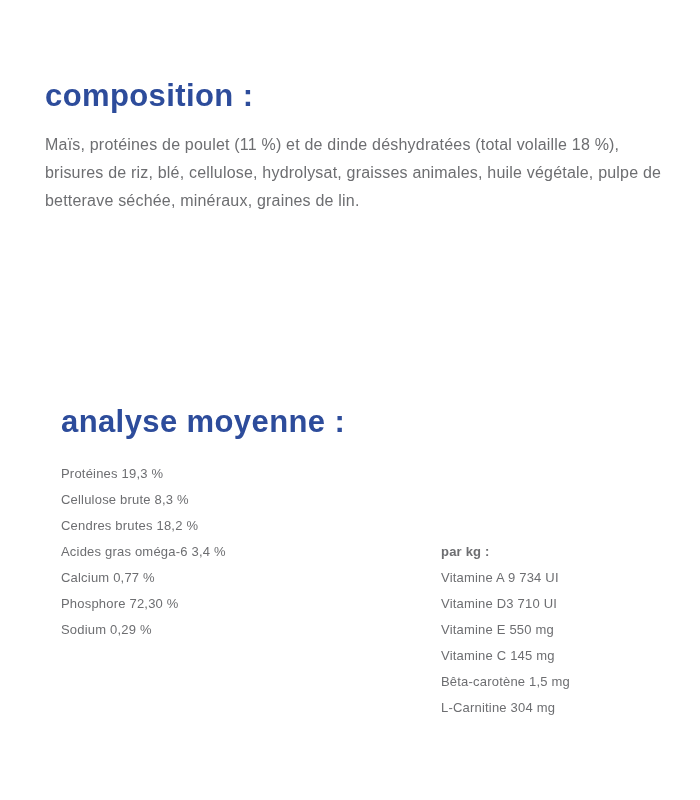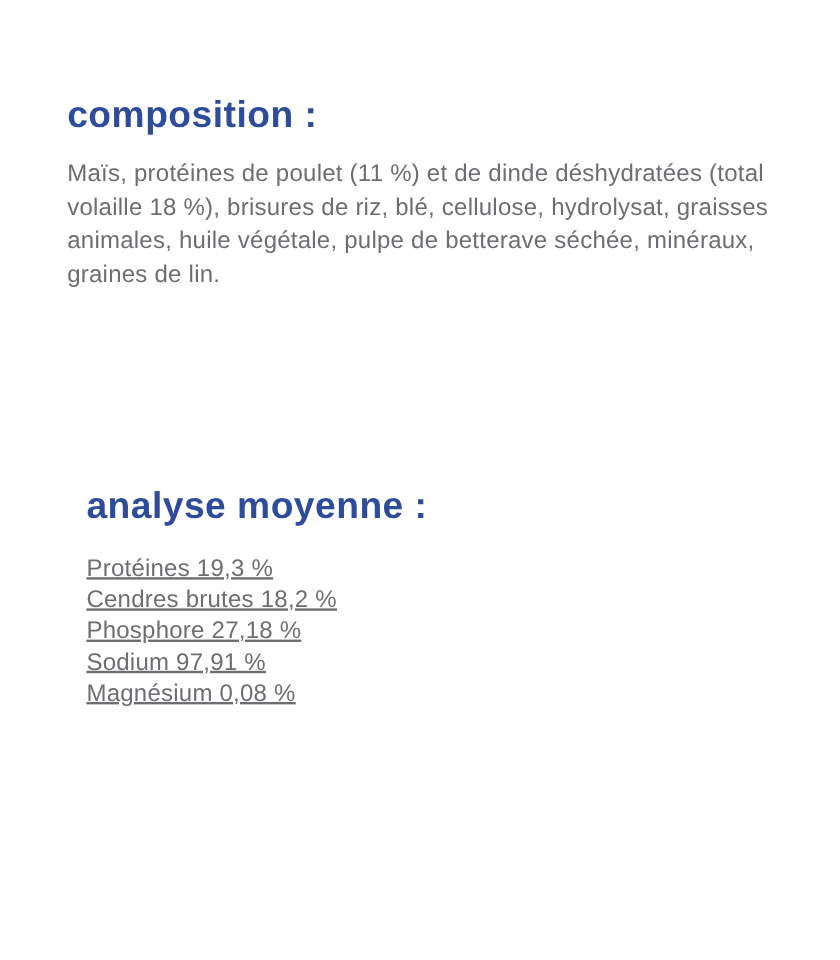--- a/index.html
+++ b/index.html
@@ -16,57 +16,56 @@
   }
   .page {
     position: relative;
     width: 700px;
     height: 800px;
     background: var(--bg-color, #ffffff);
     overflow: hidden;
   }
   .section {
     position: absolute;
-    left: 56px;
+    left: 45px;
     right: 36px;
   }
   .section--composition { top: 78px; }
   .section--analysis { top: 404px; margin-left: 16px; }
   .heading {
     margin: 0;
     font-size: 31px;
     font-weight: bold;
     letter-spacing: 0.4px;
     color: var(--heading-color, #2d4c9b);
     line-height: 1.15;
   }
   .body-text {
     margin: 17px 0 0 0;
-    font-size: 20px;
+    font-size: 16px;
     line-height: 28px;
     letter-spacing: 0.2px;
     color: var(--text-color, #6d6e71);
   }
   .columns {
     position: relative;
     margin-top: 21px;
   }
   .plain-list {
     list-style: none;
     margin: 0;
     padding: 0;
   }
   .plain-list li,
   .per-kg-label {
-    font-size: 20px;
+    font-size: 13px;
     line-height: 26px;
     letter-spacing: 0.2px;
     color: var(--text-color, #6d6e71);
     white-space: nowrap;
-    text-decoration: underline;
   }
   .per-kg {
     position: absolute;
     left: 380px;
     top: 78px; 
   }
   .per-kg-label { font-weight: bold; }
 </style>
 </head>
 <body>
@@ -78,23 +77,36 @@
     <p class="body-text">Maïs, protéines de poulet (11 %) et de dinde déshydratées (total volaille 18 %), brisures de riz, blé, cellulose, hydrolysat, graisses animales, huile végétale, pulpe de betterave séchée, minéraux, graines de lin.</p>
   </section>
 
   <section class="section section--analysis">
     <h1 class="heading">analyse moyenne :</h1>
 
     <div class="columns">
 
       <ul class="plain-list">
         <li>Protéines 19,3 %</li>
+        <li>Cellulose brute 8,3 %</li>
         <li>Cendres brutes 18,2 %</li>
-        <li>Phosphore 27,18 %</li>
-        <li>Sodium 97,91 %</li>
-        <li>Magnésium 0,08 %</li>
+        <li>Acides gras oméga-6 3,4 %</li>
+        <li>Calcium 0,77 %</li>
+        <li>Phosphore 72,30 %</li>
+        <li>Sodium 0,29 %</li>
       </ul>
 
+      <div class="per-kg">
+        <div class="per-kg-label">par kg :</div>
+        <ul class="plain-list">
+          <li>Vitamine A 9 734 UI</li>
+          <li>Vitamine D3 710 UI</li>
+          <li>Vitamine E 550 mg</li>
+          <li>Vitamine C 145 mg</li>
+          <li>Bêta-carotène 1,5 mg</li>
+          <li>L-Carnitine 304 mg</li>
+        </ul>
+      </div>
 
     </div>
   </section>
 
 </div>
 
 </body></html>

